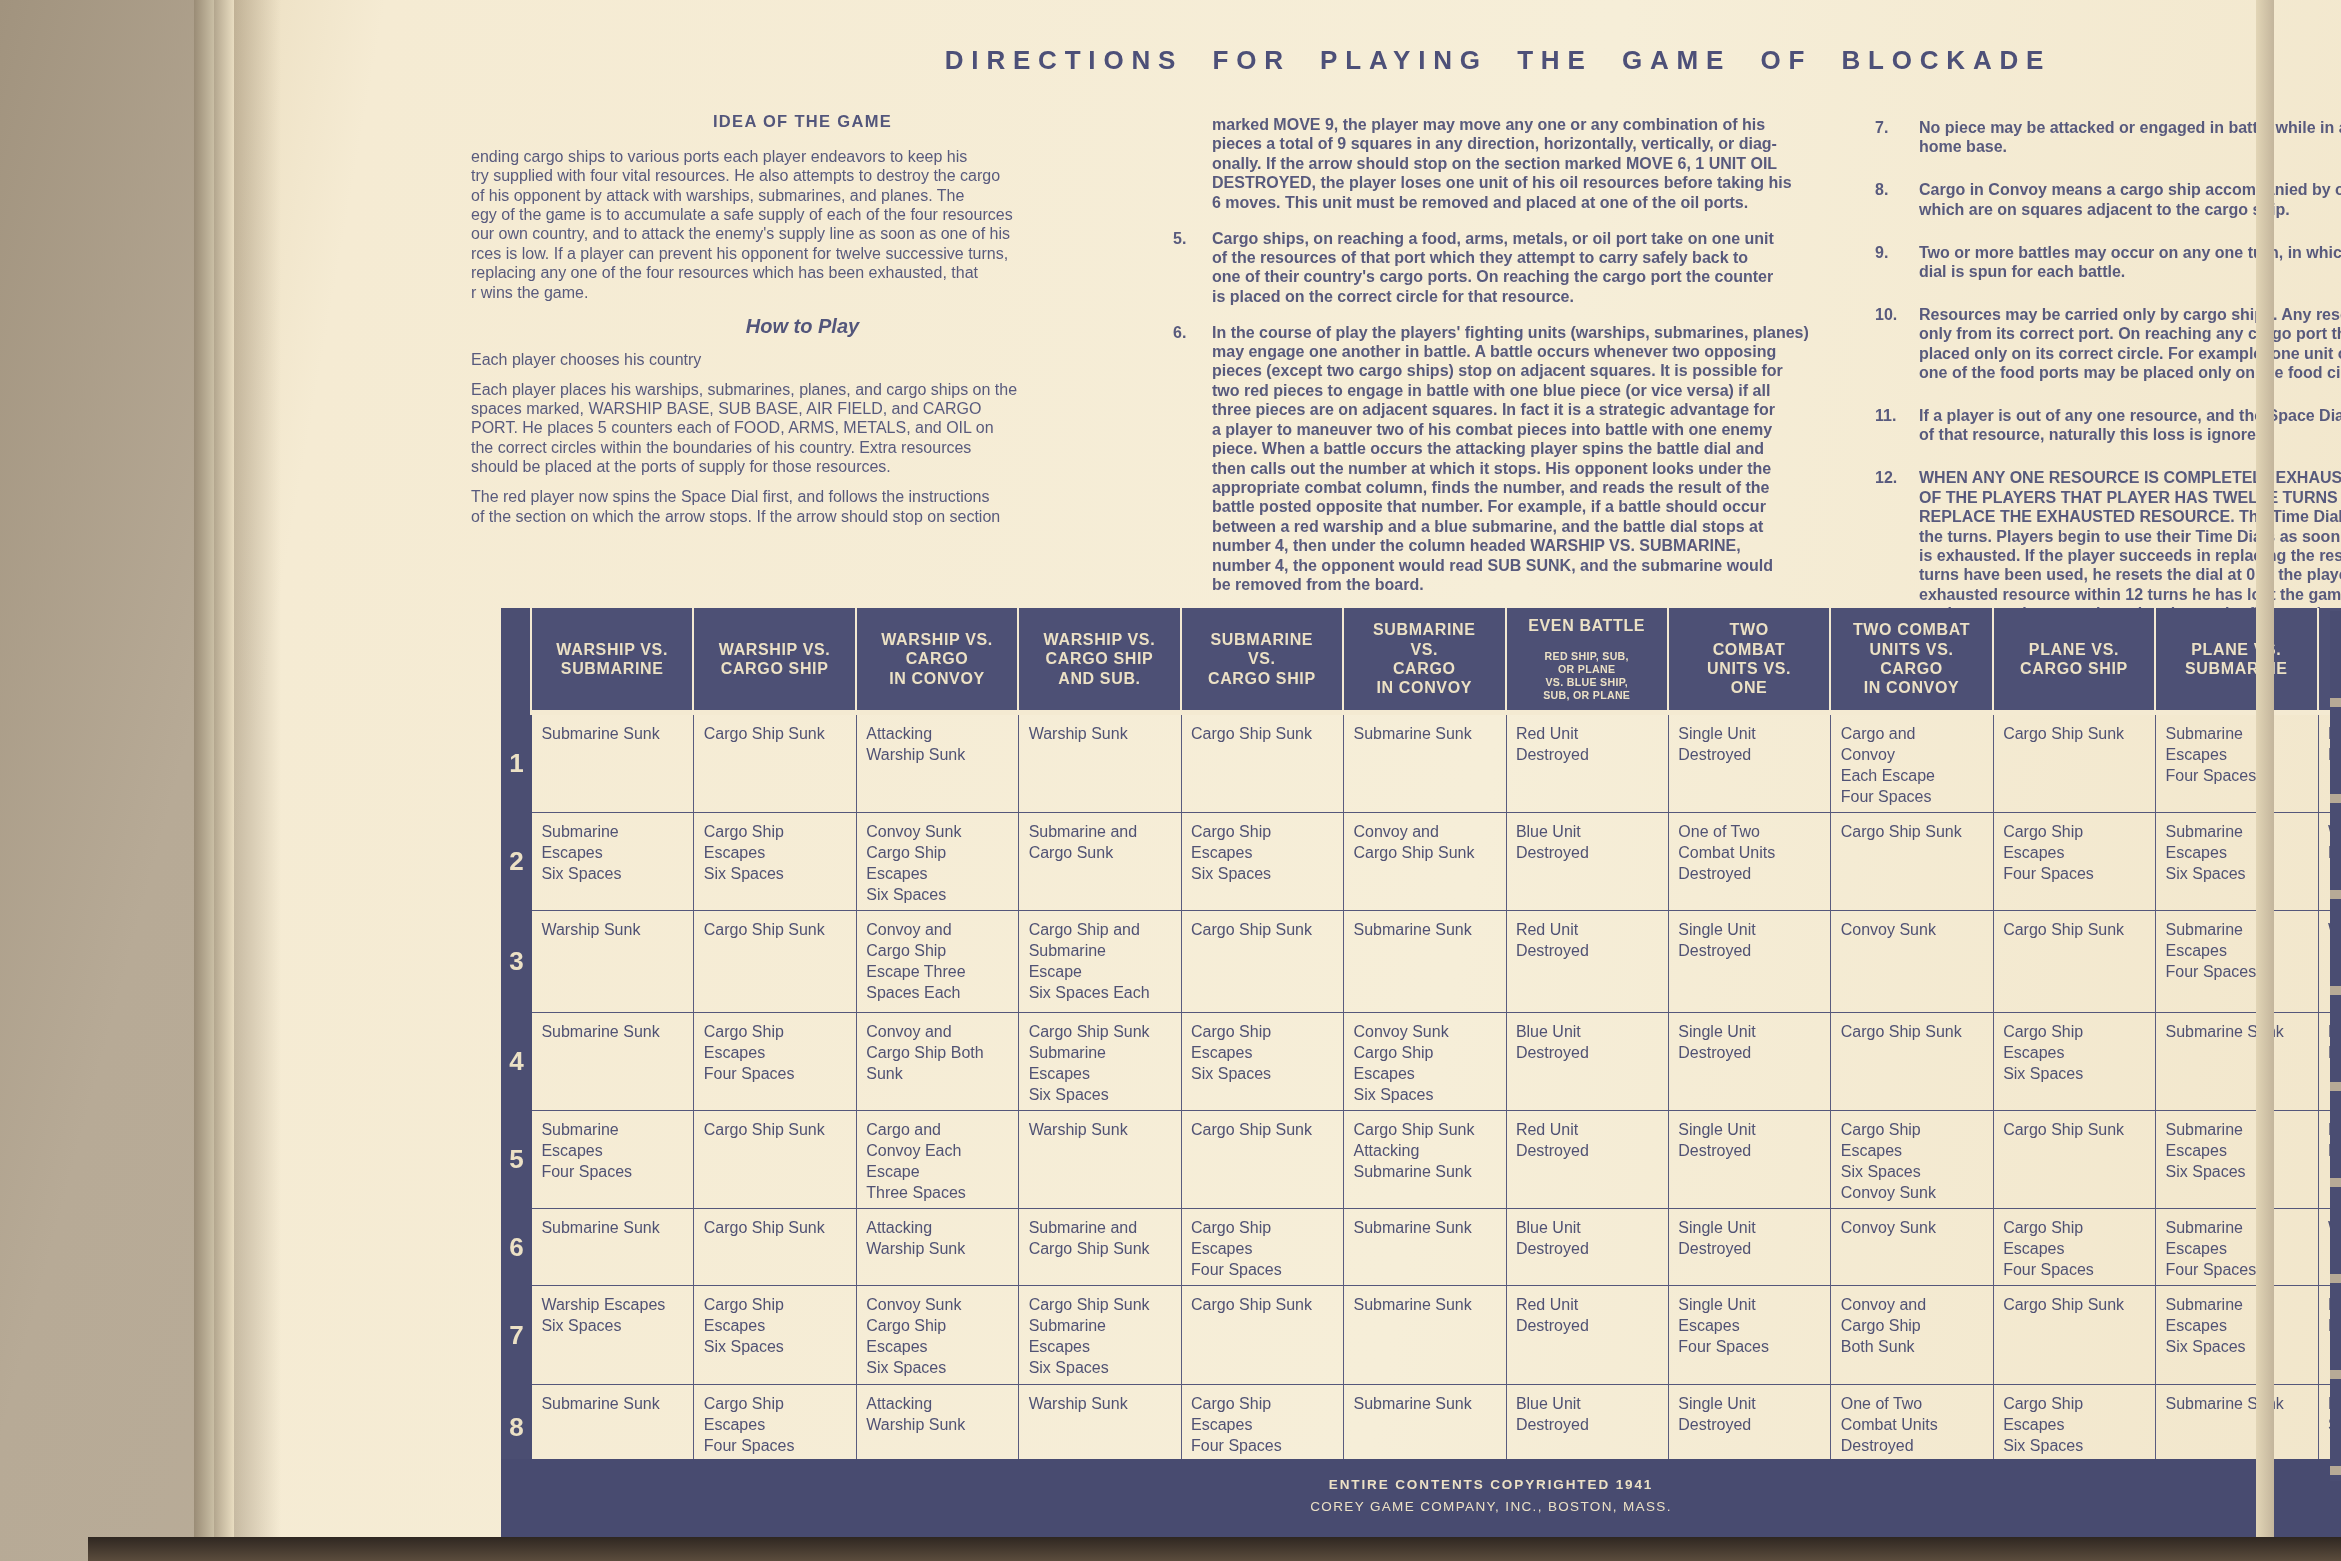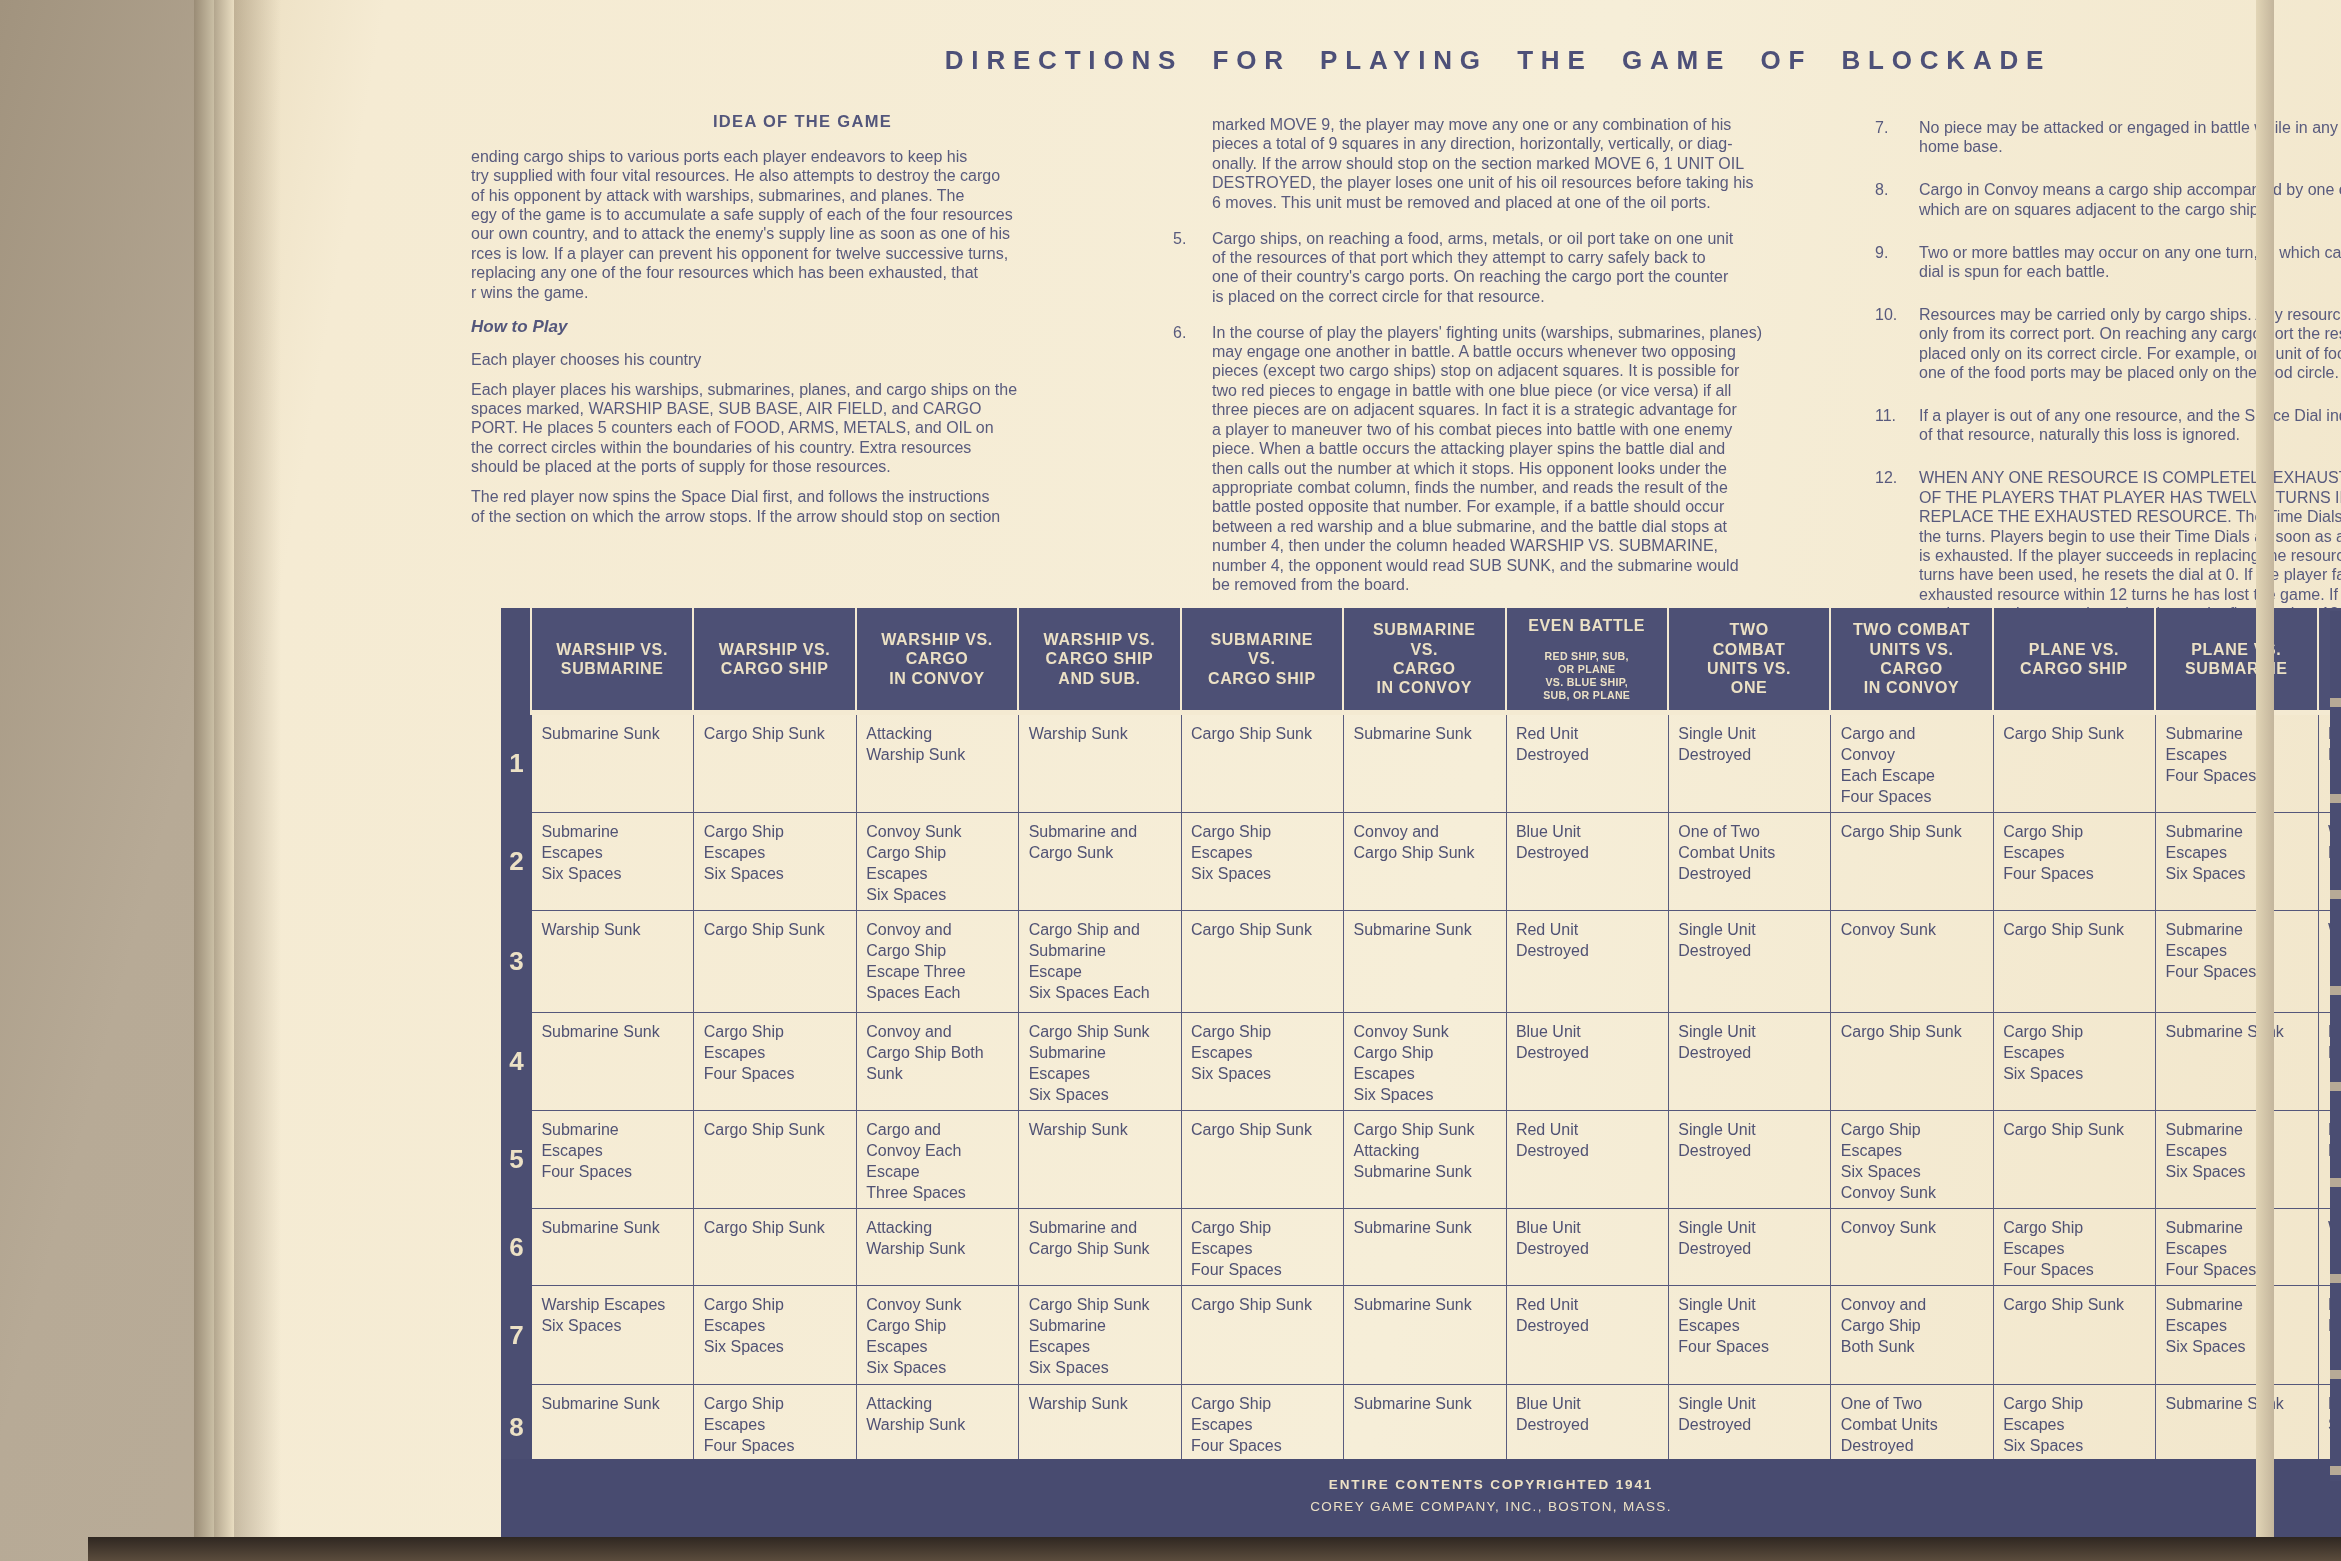--- a/index.html
+++ b/index.html
@@ -34,25 +34,25 @@
   }
 
   .col { position:absolute; overflow:hidden; color:#585a7d; font-size:16px; line-height:19.4px; }
   .col .ln { white-space:nowrap; }
   .col-left  { left:237px;  top:112px; width:663px; }
   .col-mid   { left:939px; top:115px; width:683px; }
   .col-right { left:1641px; top:118px; width:608px; }
 
   .h1 { text-align:center; font-weight:bold; font-size:16.5px; letter-spacing:0.08em;
         color:#53567b; margin-bottom:15.3px; }
-  .h2 { font-weight:bold; font-style:italic; font-size:17px;
+  .h2 { text-align:center; font-weight:bold; font-style:italic; font-size:20px;
         color:#53567b; margin:15.3px 0 13px 0; }
   .para { margin-bottom:10.6px; }
 
-  .nitem { display:flex; margin-bottom:16.5px; }
+  .nitem { display:flex; margin-bottom:16.5px;font-weight:bold; }
   .col-right .nitem { margin-bottom:23.5px; }
   .inum { flex:0 0 39px; }
   .col-right .inum { flex:0 0 44px; }
   .ibody { flex:1 1 auto; min-width:0; }
 
   
   .btable { position:absolute; left:267px; top:608px; width:1980px; }
   .trow { display:grid; grid-template-columns:31px repeat(12, 1fr); }
   .trow.thead { height:107px; }
   .trow.r1{min-height:94px} .trow.r2{min-height:91px} .trow.r3{min-height:102px}

